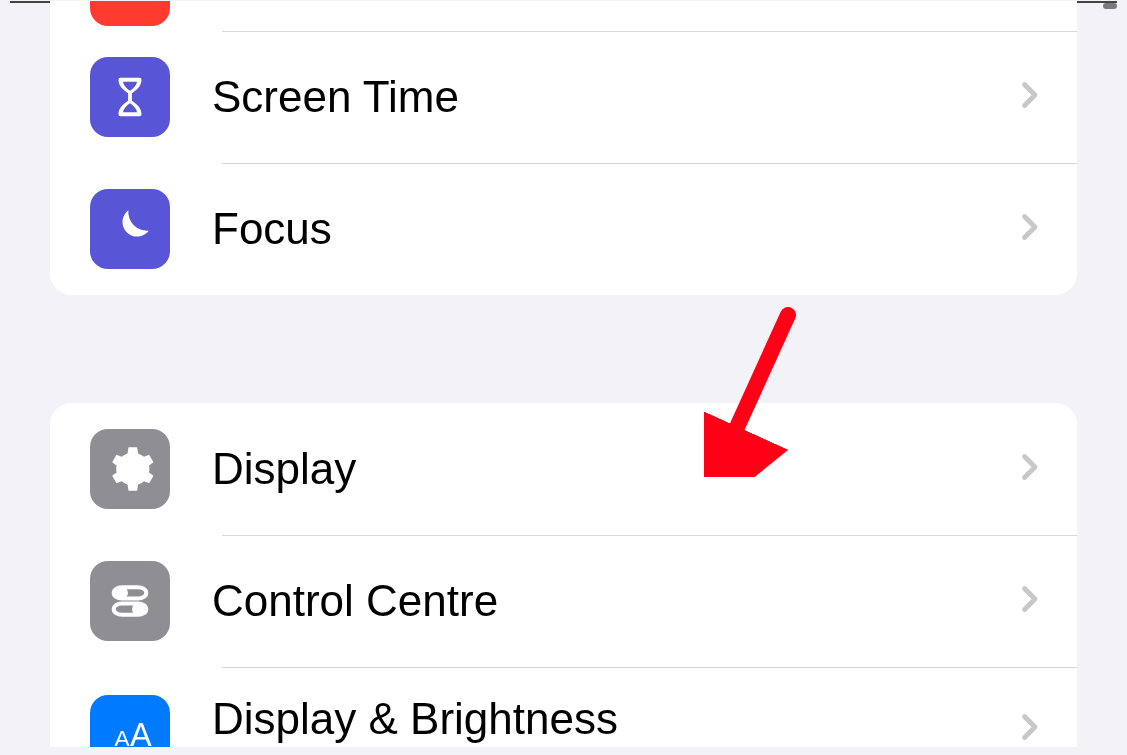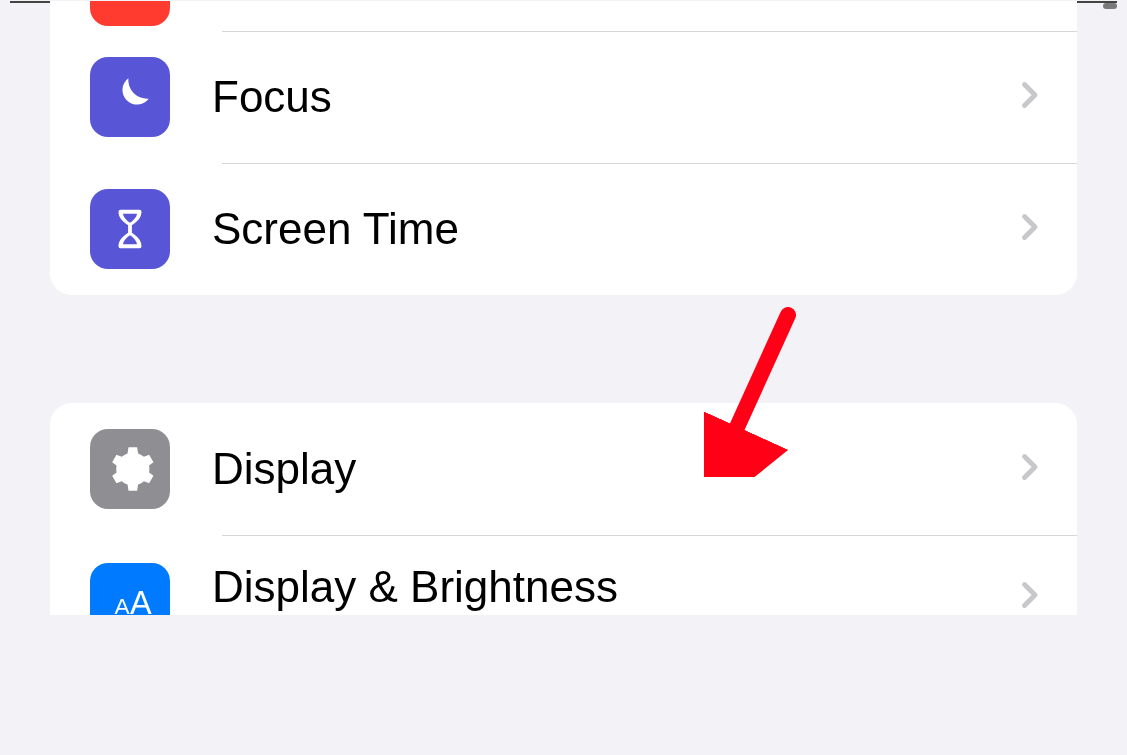--- a/index.html
+++ b/index.html
@@ -110,39 +110,39 @@
   <div class="scroll-cap"></div>
 
   <div class="group top-open">
 
     <div class="row partial-top">
       <div class="icon-box bg-red"></div>
     </div>
 
     <div class="row">
       <div class="icon-box bg-purple">
+        <svg viewBox="0 0 24 24" width="46" height="46" fill="currentColor">
+            <path d="M7 2h10a1 1 0 0 1 1 1c0 3-2 5-5 7v4c3 2 5 4 5 7a1 1 0 0 1-1 1H7a1 1 0 0 1-1-1c0-3 2-5 5-7v-4c-3-2-5-4-5-7a1 1 0 0 1 1-1zm1.3 2c.4 2 1.9 3.5 3.7 4.7C13.8 7.5 15.3 6 15.7 4H8.3zm0 16h7.4c-.4-2-1.9-3.5-3.7-4.7C10.2 16.5 8.7 18 8.3 20z"></path>
+          </svg>
+      </div>
+      <div class="label">Screen Time</div>
+      <div class="chevron">
+        <svg viewBox="0 0 24 24" width="36" height="36" fill="none" stroke="currentColor" stroke-width="3.2" stroke-linecap="round" stroke-linejoin="round">
+            <polyline points="9 5 16 12 9 19"></polyline>
+          </svg>
+      </div>
+    </div>
+
+    <div class="row">
+      <div class="icon-box bg-purple">
         <svg viewBox="0 0 24 24" width="50" height="50" fill="currentColor">
             <path d="M21 12.79A9 9 0 0 1 11.21 3 7 7 0 1 0 21 12.79z"></path>
           </svg>
       </div>
       <div class="label">Focus</div>
-      <div class="chevron">
-        <svg viewBox="0 0 24 24" width="36" height="36" fill="none" stroke="currentColor" stroke-width="3.2" stroke-linecap="round" stroke-linejoin="round">
-            <polyline points="9 5 16 12 9 19"></polyline>
-          </svg>
-      </div>
-    </div>
-
-    <div class="row">
-      <div class="icon-box bg-purple">
-        <svg viewBox="0 0 24 24" width="46" height="46" fill="currentColor">
-            <path d="M7 2h10a1 1 0 0 1 1 1c0 3-2 5-5 7v4c3 2 5 4 5 7a1 1 0 0 1-1 1H7a1 1 0 0 1-1-1c0-3 2-5 5-7v-4c-3-2-5-4-5-7a1 1 0 0 1 1-1zm1.3 2c.4 2 1.9 3.5 3.7 4.7C13.8 7.5 15.3 6 15.7 4H8.3zm0 16h7.4c-.4-2-1.9-3.5-3.7-4.7C10.2 16.5 8.7 18 8.3 20z"></path>
-          </svg>
-      </div>
-      <div class="label">Screen Time</div>
       <div class="chevron">
         <svg viewBox="0 0 24 24" width="36" height="36" fill="none" stroke="currentColor" stroke-width="3.2" stroke-linecap="round" stroke-linejoin="round">
             <polyline points="9 5 16 12 9 19"></polyline>
           </svg>
       </div>
     </div>
 
   </div>
 
   <div class="gap"></div>
@@ -156,20 +156,36 @@
           </svg>
       </div>
       <div class="label">Display</div>
       <div class="chevron">
         <svg viewBox="0 0 24 24" width="36" height="36" fill="none" stroke="currentColor" stroke-width="3.2" stroke-linecap="round" stroke-linejoin="round">
             <polyline points="9 5 16 12 9 19"></polyline>
           </svg>
       </div>
     </div>
 
+    <div class="row">
+      <div class="icon-box bg-gray">
+        <svg viewBox="0 0 64 64" width="52" height="52" fill="none" stroke="currentColor" stroke-width="5" stroke-linecap="round">
+          <rect x="12" y="15" rx="10" ry="10" width="40" height="14"></rect>
+          <circle cx="22" cy="22" r="5" fill="currentColor"></circle>
+          <rect x="12" y="35" rx="10" ry="10" width="40" height="14"></rect>
+          <circle cx="42" cy="42" r="5" fill="currentColor"></circle>
+        </svg>
+      </div>
+      <div class="label">Control Centre</div>
+      <div class="chevron">
+        <svg viewBox="0 0 24 24" width="36" height="36" fill="none" stroke="currentColor" stroke-width="3.2" stroke-linecap="round" stroke-linejoin="round">
+            <polyline points="9 5 16 12 9 19"></polyline>
+          </svg>
+      </div>
+    </div>
 
     <div class="row partial-bottom">
       <div class="icon-box bg-blue">
         <svg viewBox="0 0 64 64" width="52" height="52" fill="currentColor">
           <text x="13" y="46" font-family="Helvetica, Arial, sans-serif" font-size="28" font-weight="500">A</text>
           <text x="32" y="46" font-family="Helvetica, Arial, sans-serif" font-size="40" font-weight="500">A</text>
         </svg>
       </div>
       <div class="label">Display &amp; Brightness</div>
       <div class="chevron">

